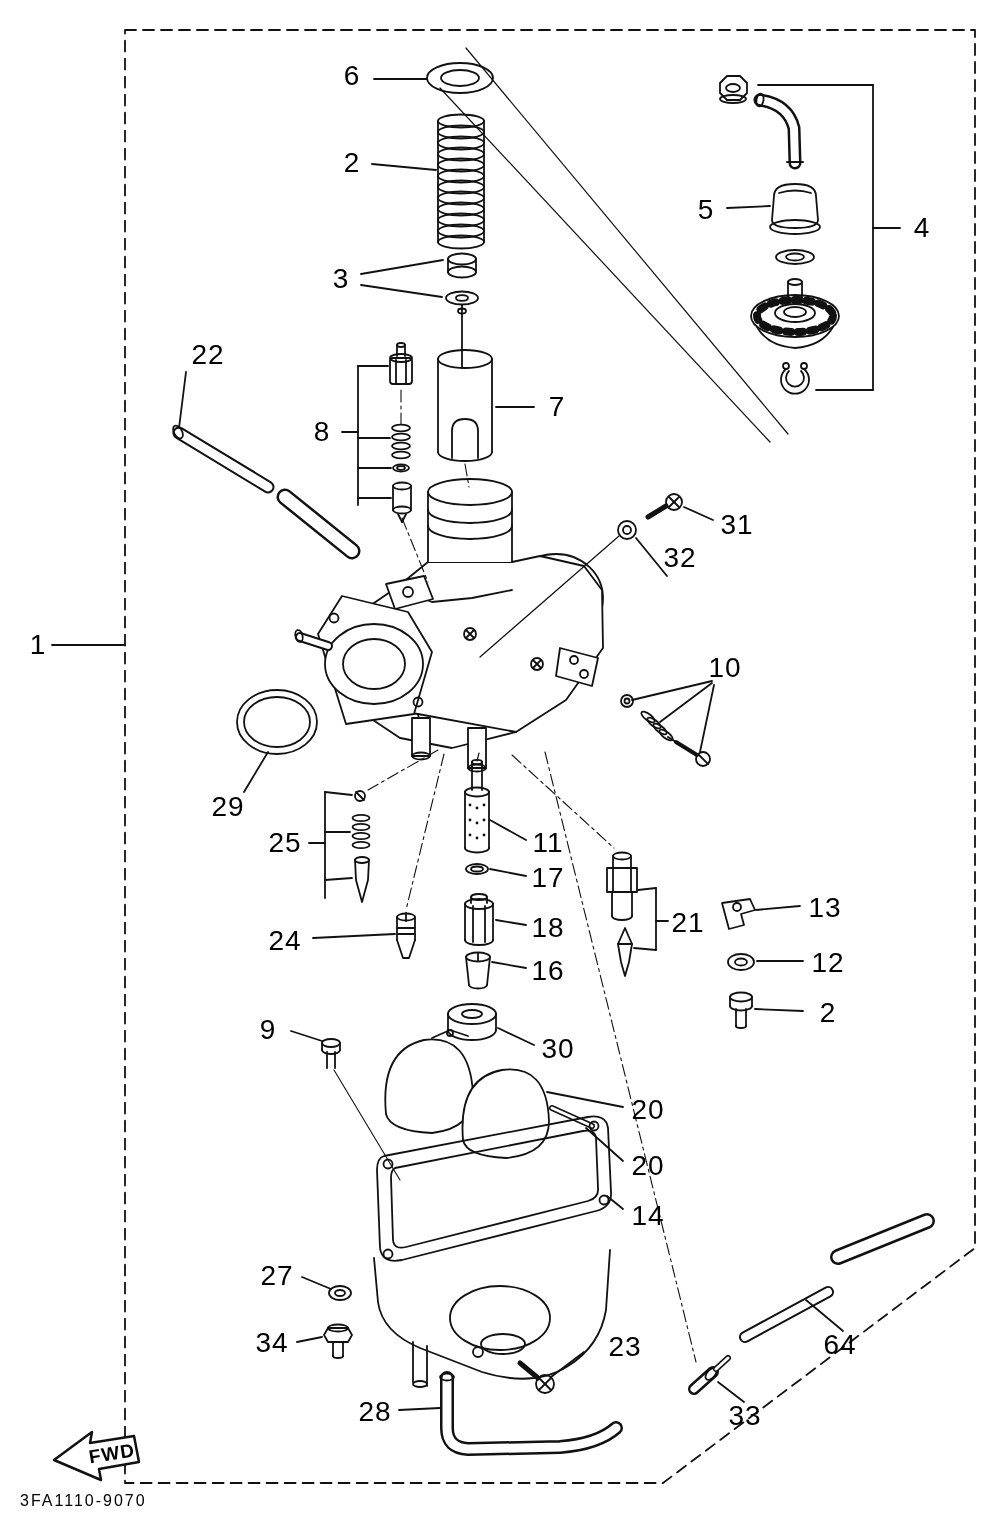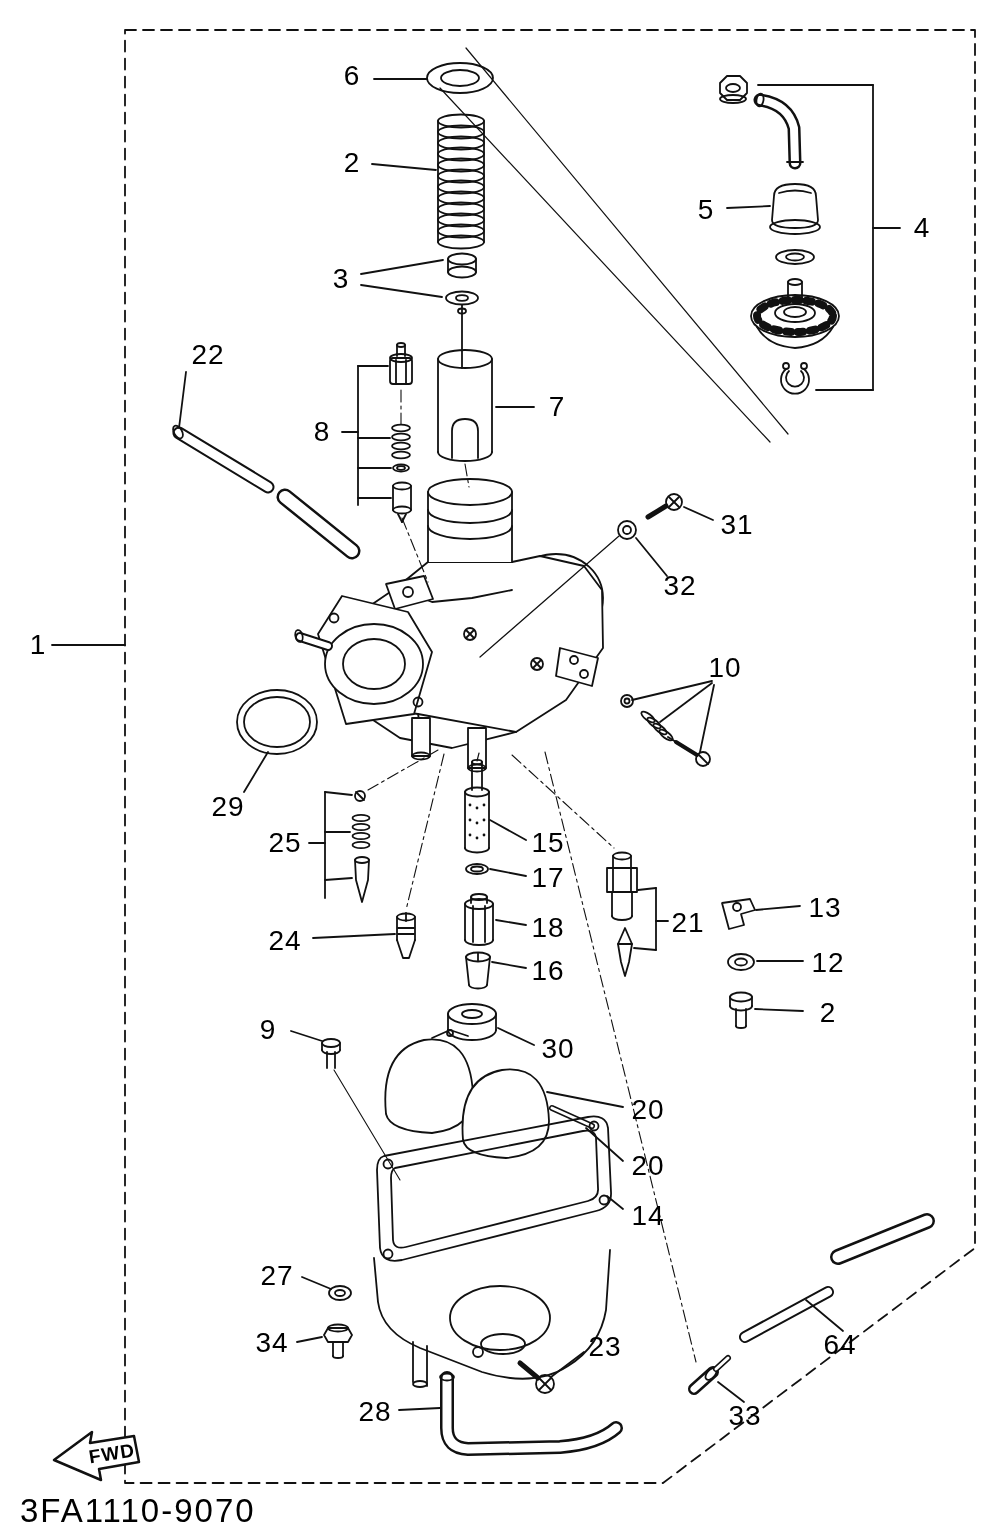--- a/index.html
+++ b/index.html
@@ -1,21 +1,21 @@
 <!DOCTYPE html>
 <html><head>
 <meta charset="utf-8">
 <style>
   html,body{margin:0;padding:0;background:#fff;}
   .canvas{position:relative;width:1000px;height:1532px;background:#fff;overflow:hidden;
           font-family:"Liberation Sans",sans-serif;color:#111;}
   .canvas svg{position:absolute;left:0;top:0;}
   .part-label{position:absolute;transform:translate(-50%,-50%);font-size:28px;line-height:1;
               letter-spacing:1px;color:#000;white-space:nowrap;}
-  .diagram-code{position:absolute;left:20px;top:1492px;font-size:33px;letter-spacing:2px;color:#000;}
+  .diagram-code{position:absolute;left:20px;top:1492px;font-size:16px;letter-spacing:2px;color:#000;}
   .fwd-label{position:absolute;left:112px;top:1454px;transform:translate(-50%,-50%) rotate(-9deg);
              font-size:19px;font-weight:bold;letter-spacing:1px;color:#000;}
 </style>
 </head>
 <body>
 
 <div class="canvas">
 
 <svg width="1000" height="1532" viewBox="0 0 1000 1532">
 <g stroke="#111" stroke-width="1.8" fill="none" stroke-linecap="round" stroke-linejoin="round">
@@ -454,38 +454,38 @@
       <div class="part-label" style="left: 706px; top: 210px;">5</div>
       <div class="part-label" style="left: 352px; top: 76px;">6</div>
       <div class="part-label" style="left: 557px; top: 407px;">7</div>
       <div class="part-label" style="left: 322px; top: 432px;">8</div>
       <div class="part-label" style="left: 268px; top: 1030px;">9</div>
       <div class="part-label" style="left: 725px; top: 668px;">10</div>
       <div class="part-label" style="left: 828px; top: 1013px;">2</div>
       <div class="part-label" style="left: 828px; top: 963px;">12</div>
       <div class="part-label" style="left: 825px; top: 908px;">13</div>
       <div class="part-label" style="left: 648px; top: 1216px;">14</div>
-      <div class="part-label" style="left: 548px; top: 843px;">15</div>
+      <div class="part-label" style="left: 548px; top: 843px;">11</div>
       <div class="part-label" style="left: 548px; top: 971px;">16</div>
       <div class="part-label" style="left: 548px; top: 878px;">17</div>
       <div class="part-label" style="left: 548px; top: 928px;">18</div>
       <div class="part-label" style="left: 648px; top: 1110px;">20</div>
       <div class="part-label" style="left: 648px; top: 1166px;">20</div>
       <div class="part-label" style="left: 688px; top: 923px;">21</div>
       <div class="part-label" style="left: 180px; top: 355px; margin-left: 28px;">22</div>
-      <div class="part-label" style="left: 605px; top: 1347px;">23</div>
+      <div class="part-label" style="left: 625px; top: 1347px;">23</div>
       <div class="part-label" style="left: 285px; top: 941px;">24</div>
       <div class="part-label" style="left: 285px; top: 843px;">25</div>
       <div class="part-label" style="left: 272px; top: 1343px;">34</div>
       <div class="part-label" style="left: 277px; top: 1276px;">27</div>
       <div class="part-label" style="left: 375px; top: 1412px; text-align: center;">28</div>
       <div class="part-label" style="left: 228px; top: 807px;">29</div>
       <div class="part-label" style="left: 558px; top: 1049px;">30</div>
       <div class="part-label" style="left: 737px; top: 525px;">31</div>
-      <div class="part-label" style="left: 680px; top: 586px;">32</div>
+      <div class="part-label" style="left: 680px; top: 558px;">32</div>
       <div class="part-label" style="left: 745px; top: 1416px;">33</div>
       <div class="part-label" style="left: 840px; top: 1345px;">64</div>
     </div>
 
 <div class="diagram-code">3FA1110-9070</div>
 <div class="fwd-label">FWD</div>
 
 </div>
 
 </body></html>

